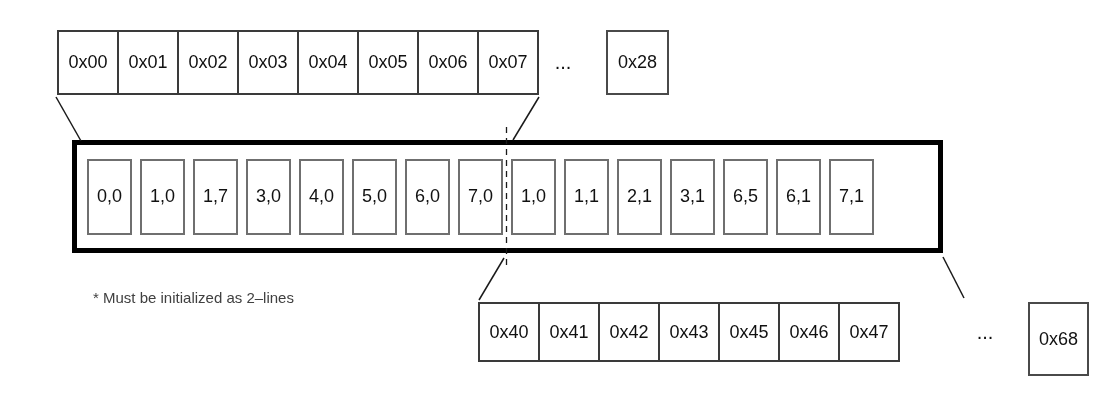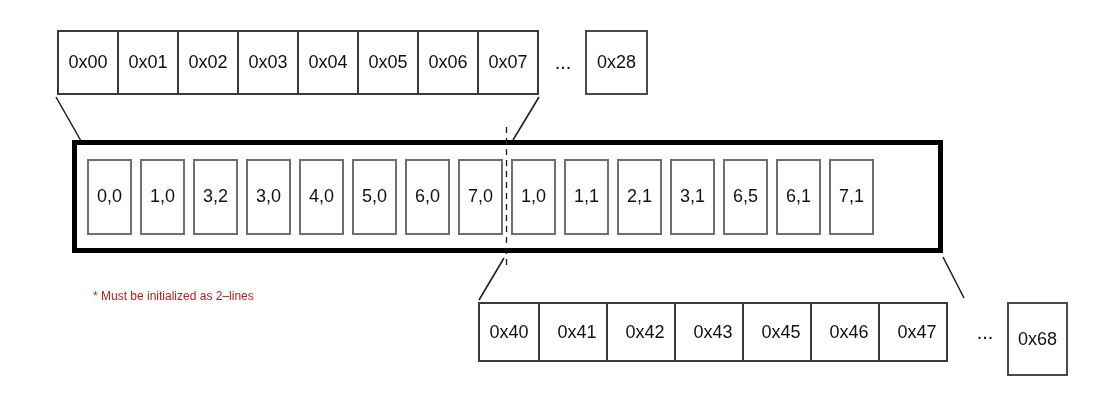--- a/index.html
+++ b/index.html
@@ -22,39 +22,40 @@
   .mem-row .mcell{
     width:58px;
     display:flex;align-items:center;justify-content:center;
     border-right:2px solid #3a3a3a;
     font-size:18px;
     letter-spacing:0px;
   }
   .mem-row .mcell:last-child{border-right:none;}
   .row-top{left:57px;top:30px;height:61px;}
   .row-top .mcell{height:61px;}
-  .row-bottom{left:478px;top:302px;height:56px;gap:8px;}
+  .row-bottom{left:478px;top:302px;height:56px;}
   .row-bottom .mcell{height:56px;}
 
   .ellipsis{
     position:absolute;
     display:flex;align-items:center;justify-content:center;
     font-size:20px;
     color:#111;
   }
   .ellipsis-top{left:541px;top:30px;width:44px;height:65px;}
   .ellipsis-bottom{left:963px;top:302px;width:44px;height:60px;}
 
   .tail-box{
     position:absolute;
     display:flex;align-items:center;justify-content:center;
     border:2px solid #4a4a4a;
     background:#fff;
     font-size:18px;
     box-sizing:border-box;
+    margin-left:21px;
   }
   .tail-top{left:585px;top:30px;width:63px;height:65px;}
   .tail-bottom{left:1007px;top:302px;width:61px;height:74px;}
 
   
   .cache-line{
     position:absolute;
     left:72px;top:140px;
     width:871px;height:113px;
     border:5px solid #000;
@@ -71,22 +72,22 @@
     box-sizing:border-box;
     display:flex;align-items:center;justify-content:center;
     font-size:18px;
     background:#fff;
     flex:0 0 45px;
   }
 
   .note{
     position:absolute;
     left:93px;top:289px;
-    font-size:12px;
-    color:#b91c1c;
+    font-size:15px;
+    color:#404040;
     white-space:nowrap;
   }
 
   .overlay{
     position:absolute;left:0;top:0;width:1113px;height:400px;
     pointer-events:none;
   }
 </style>
 </head>
 <body>
@@ -102,21 +103,21 @@
     <div class="mcell">0x05</div>
     <div class="mcell">0x06</div>
     <div class="mcell">0x07</div>
   </div>
   <div class="ellipsis ellipsis-top">...</div>
   <div class="tail-box tail-top">0x28</div>
 
   <div class="cache-line">
     <div class="ccell">0,0</div>
     <div class="ccell">1,0</div>
-    <div class="ccell">3,2</div>
+    <div class="ccell">1,7</div>
     <div class="ccell">3,0</div>
     <div class="ccell">4,0</div>
     <div class="ccell">5,0</div>
     <div class="ccell">6,0</div>
     <div class="ccell">7,0</div>
     <div class="ccell">1,0</div>
     <div class="ccell">1,1</div>
     <div class="ccell">2,1</div>
     <div class="ccell">3,1</div>
     <div class="ccell">6,5</div>

